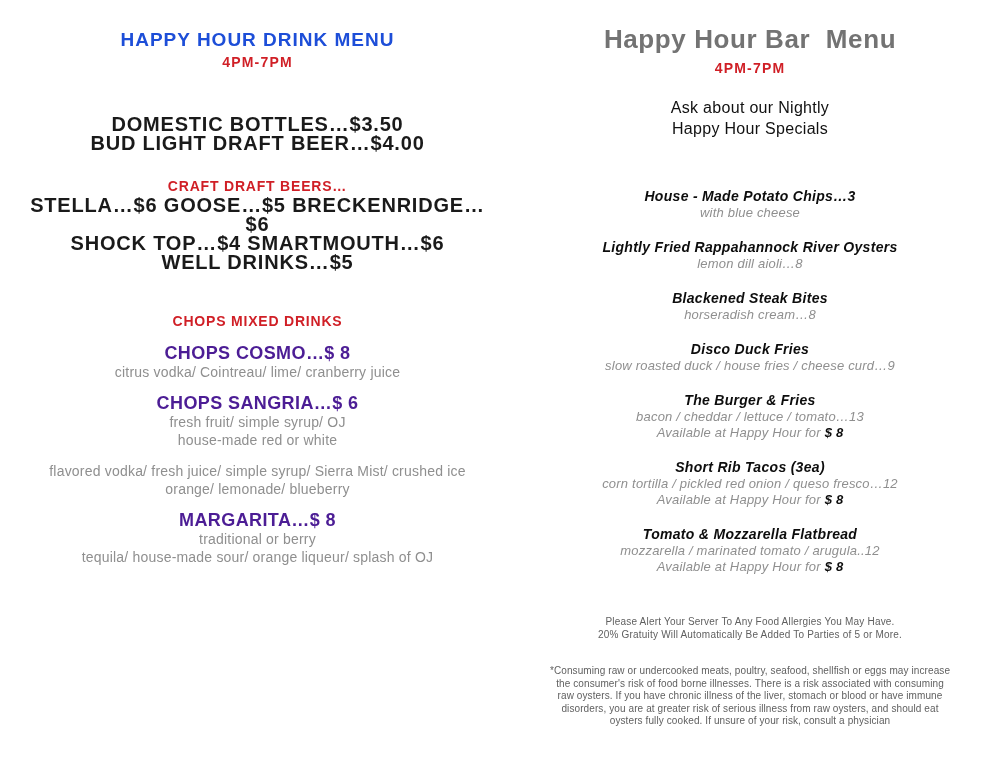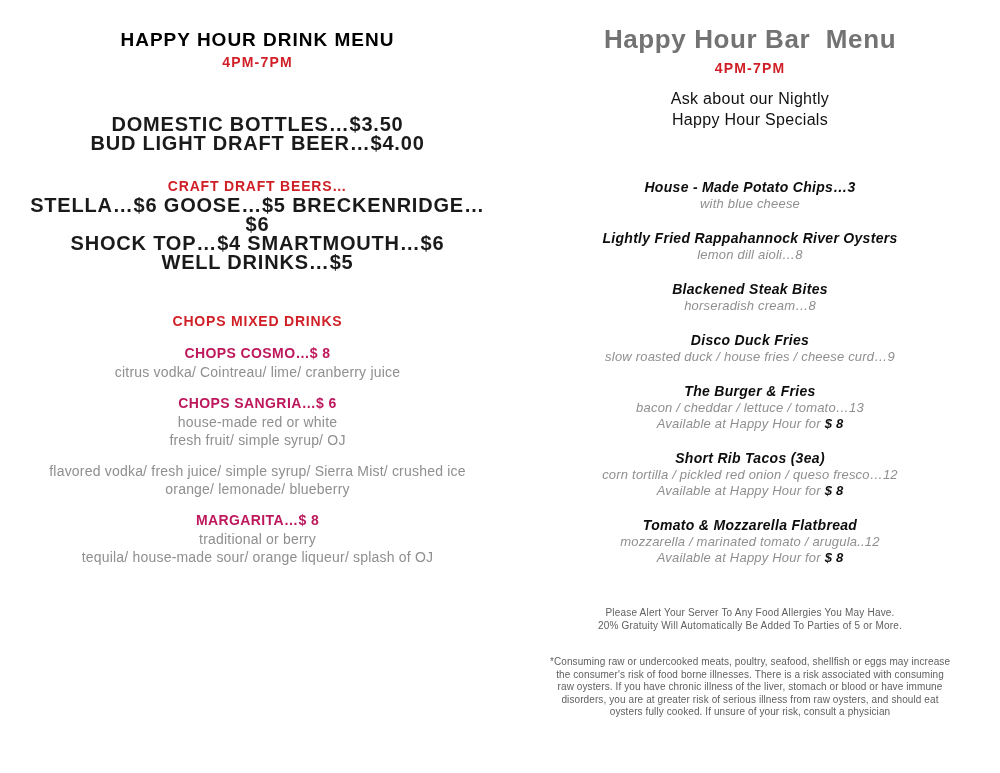--- a/index.html
+++ b/index.html
@@ -11,21 +11,21 @@
     background: #ffffff;
     font-family: "Liberation Sans", sans-serif;
     overflow: hidden;
   }
   .col { position: absolute; text-align: center; }
   .col-left  { left: 25px;  top: 28px; width: 465px; }
   .col-right { left: 520px; top: 22px; width: 460px; }
 
   
   .menu-title {
-    color: #000000;
+    color: #1d4ed8;
     font-size: 19px;
     font-weight: bold;
     letter-spacing: 1px;
     line-height: 23px;
   }
   .hours {
     color: #d01f26;
     font-size: 14px;
     font-weight: bold;
     letter-spacing: 1.2px;
@@ -46,22 +46,22 @@
     font-weight: bold;
     letter-spacing: 0.8px;
     line-height: 19px;
   }
   .craft-section { margin-top: 24px; }
   .wines-section { margin-top: 44px; }
   .mixed-section { margin-top: 40px; }
   .drink-item { margin-top: 13px; }
   .drink-item:first-of-type { margin-top: 0; }
   .drink-name {
-    color: #be185d;
-    font-size: 14px;
+    color: #4c1d95;
+    font-size: 18px;
     font-weight: bold;
     letter-spacing: 0.4px;
     line-height: 19px;
   }
   .drink-desc {
     color: #8f8f8f;
     font-size: 14px;
     letter-spacing: 0.2px;
     line-height: 18px;
   }
@@ -77,21 +77,21 @@
   }
   .hours-right {
     color: #d01f26;
     font-size: 14px;
     font-weight: bold;
     letter-spacing: 1.2px;
     line-height: 18px;
     margin-top: 3px;
   }
   .tagline {
-    margin-top: 11px;
+    margin-top: 20px;
     color: #111111;
     font-size: 16px;
     letter-spacing: 0.3px;
     line-height: 21px;
   }
   .food-list { margin-top: 48px; font-style: italic; }
   .food-item { margin-top: 17px; }
   .food-item:first-child { margin-top: 0; }
   .food-name {
     color: #0d0d0d;
@@ -149,22 +149,22 @@
     <div class="mixed-section">
       <div class="section-heading">CHOPS MIXED DRINKS</div>
 
       <div class="drink-item">
         <div class="drink-name">CHOPS COSMO…$ 8</div>
         <div class="drink-desc">citrus vodka/ Cointreau/ lime/ cranberry juice</div>
       </div>
 
       <div class="drink-item">
         <div class="drink-name">CHOPS SANGRIA…$ 6</div>
+        <div class="drink-desc">fresh fruit/ simple syrup/ OJ</div>
         <div class="drink-desc">house-made red or white</div>
-        <div class="drink-desc">fresh fruit/ simple syrup/ OJ</div>
       </div>
 
       <div class="drink-item">
         <div class="drink-desc">flavored vodka/ fresh juice/ simple syrup/ Sierra Mist/ crushed ice</div>
         <div class="drink-desc">orange/ lemonade/ blueberry</div>
       </div>
 
       <div class="drink-item">
         <div class="drink-name">MARGARITA…$ 8</div>
         <div class="drink-desc">traditional or berry</div>

